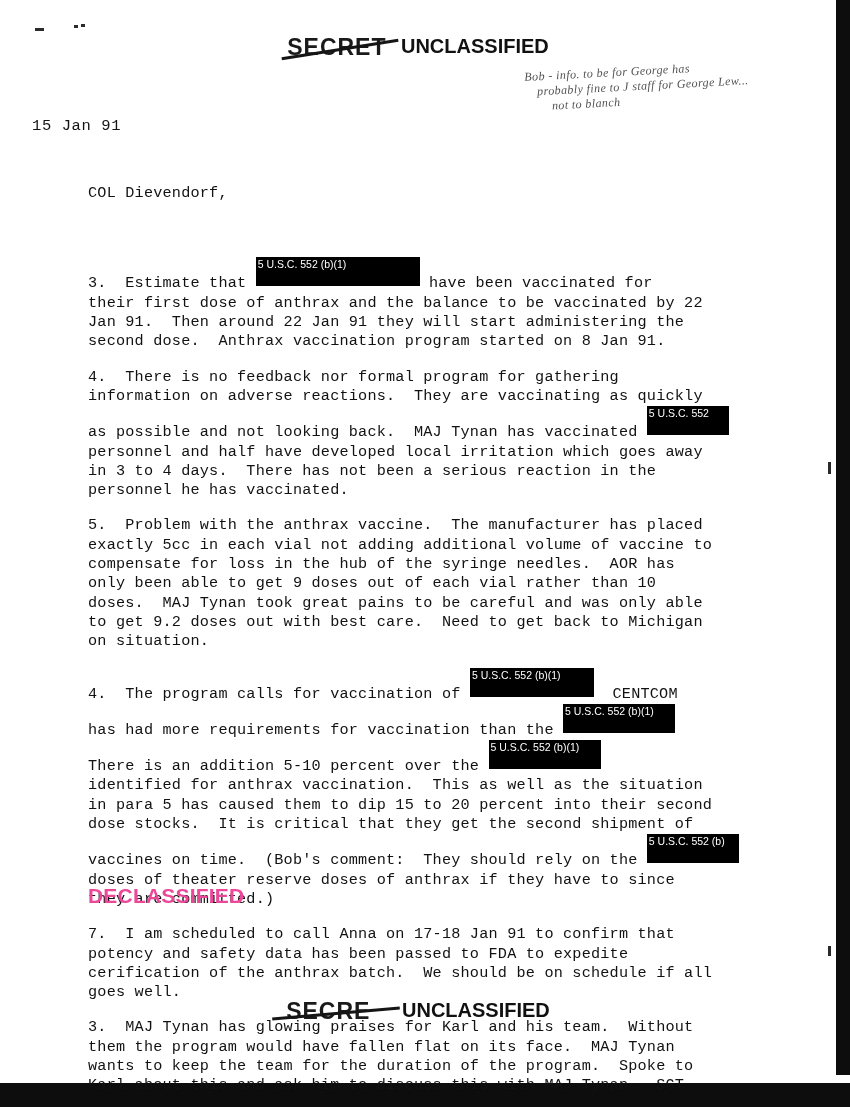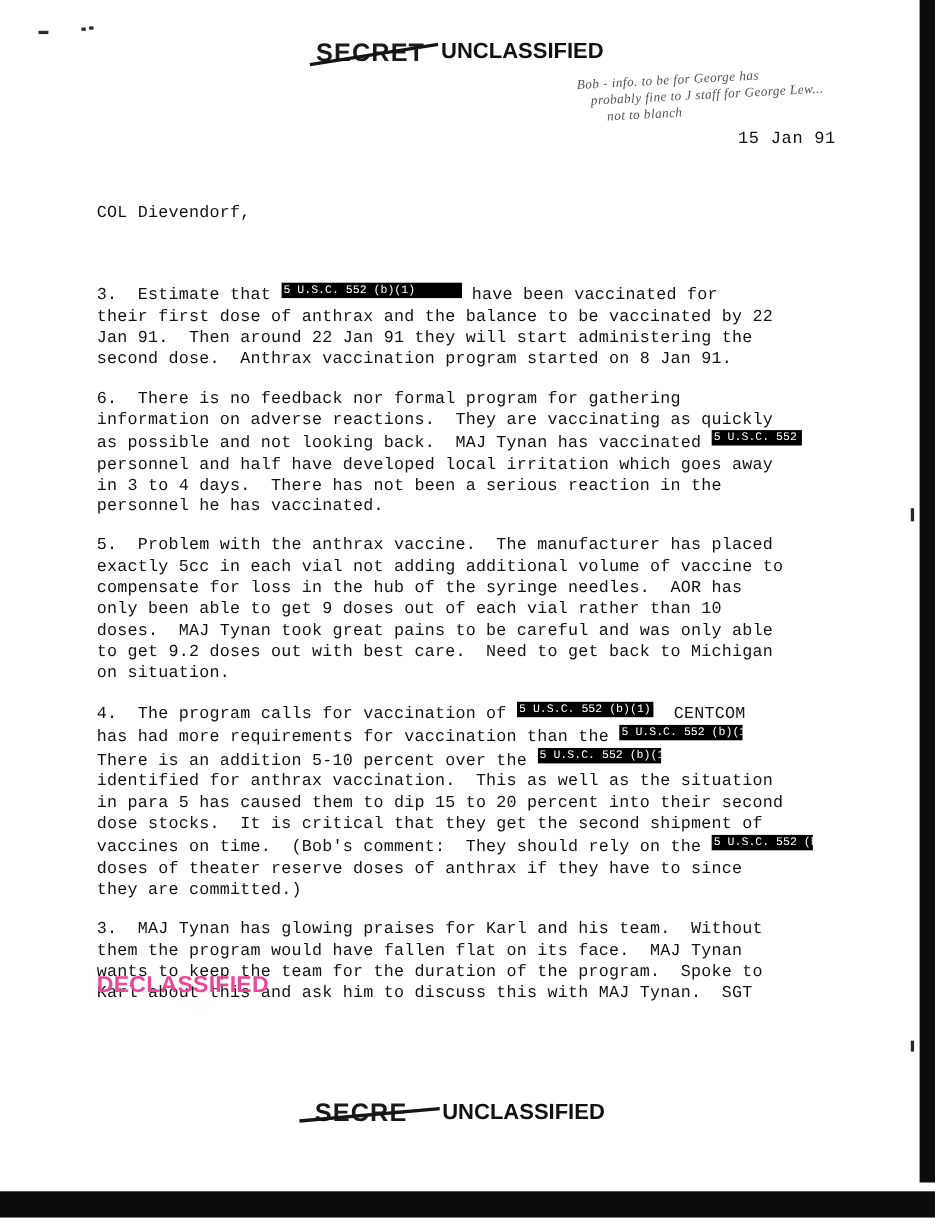--- a/index.html
+++ b/index.html
@@ -92,48 +92,49 @@
     letter-spacing: .4px;
   }
   .handwriting .l2 { margin-left: 12px; }
   .handwriting .l3 { margin-left: 26px; }
 
   .date-line {
     position: absolute;
     top: 117px;
     left: 0;
     width: 760px;
-    text-align: right;
+    text-align: left;
     font-family: "Liberation Mono", monospace;
     font-size: 15.5px;
     letter-spacing: .6px;
     color: #141414;
+    padding-left: 32px;
   }
   .body-text {
     position: absolute;
     top: 145px;
     left: 88px;
     width: 690px;
     font-family: "Liberation Mono", monospace;
     font-size: 15.2px;
     line-height: 19.3px;
     color: #121212;
     letter-spacing: .2px;
     white-space: pre-wrap;
   }
   .salutation { margin: 0 0 16px 0; }
   .para { margin: 0 0 16px 0; }
   .redaction {
     display: inline-block;
     background: #000;
     color: #fff;
-    font-family: Liberation Mono, monospace;
+    font-family: Liberation Sans, sans-serif;
     font-size: 10.5px;
     line-height: 15px;
-    height: 14px;
+    height: 29px;
     padding: 0 2px;
     vertical-align: 1px;
     overflow: hidden;
     white-space: nowrap;
     letter-spacing: 0;
   }
   .r-w1 { width: 160px; }
   .r-w2 { width: 78px; }
   .r-w3 { width: 120px; }
   .r-w4 { width: 108px; }
@@ -217,40 +218,43 @@
     <div class="l3">not to blanch</div>
   </div>
 
   <div class="date-line">15 Jan 91</div>
 
   <div class="body-text">
     <div class="salutation">COL Dievendorf,</div>
     <div id="paras"><div class="para"><span>3.  Estimate that </span><span class="redaction r-w1">5 U.S.C. 552 (b)(1)</span><span> have been vaccinated for
 their first dose of anthrax and the balance to be vaccinated by 22
 Jan 91.  Then around 22 Jan 91 they will start administering the
-second dose.  Anthrax vaccination program started on 8 Jan 91.</span></div><div class="para"><span>6.  There is no feedback nor formal program for gathering
+second dose.  Anthrax vaccination program started on 8 Jan 91.</span></div><div class="para"><span>4.  There is no feedback nor formal program for gathering
 information on adverse reactions.  They are vaccinating as quickly
 as possible and not looking back.  MAJ Tynan has vaccinated </span><span class="redaction r-w2">5 U.S.C. 552</span><span>
 personnel and half have developed local irritation which goes away
 in 3 to 4 days.  There has not been a serious reaction in the
 personnel he has vaccinated.</span></div><div class="para"><span>5.  Problem with the anthrax vaccine.  The manufacturer has placed
 exactly 5cc in each vial not adding additional volume of vaccine to
 compensate for loss in the hub of the syringe needles.  AOR has
 only been able to get 9 doses out of each vial rather than 10
 doses.  MAJ Tynan took great pains to be careful and was only able
 to get 9.2 doses out with best care.  Need to get back to Michigan
 on situation.</span></div><div class="para"><span>4.  The program calls for vaccination of </span><span class="redaction r-w3">5 U.S.C. 552 (b)(1)</span><span>  CENTCOM
 has had more requirements for vaccination than the </span><span class="redaction r-w4">5 U.S.C. 552 (b)(1)</span><span>
 There is an addition 5-10 percent over the </span><span class="redaction r-w5">5 U.S.C. 552 (b)(1)</span><span>
 identified for anthrax vaccination.  This as well as the situation
 in para 5 has caused them to dip 15 to 20 percent into their second
 dose stocks.  It is critical that they get the second shipment of
 vaccines on time.  (Bob's comment:  They should rely on the </span><span class="redaction r-w6">5 U.S.C. 552 (b)</span><span>
 doses of theater reserve doses of anthrax if they have to since
-they are committed.)</span></div><div class="para"><span>3.  MAJ Tynan has glowing praises for Karl and his team.  Without
+they are committed.)</span></div><div class="para"><span>7.  I am scheduled to call Anna on 17-18 Jan 91 to confirm that
+potency and safety data has been passed to FDA to expedite
+cerification of the anthrax batch.  We should be on schedule if all
+goes well.</span></div><div class="para"><span>3.  MAJ Tynan has glowing praises for Karl and his team.  Without
 them the program would have fallen flat on its face.  MAJ Tynan
 wants to keep the team for the duration of the program.  Spoke to
 Karl about this and ask him to discuss this with MAJ Tynan.  SGT</span></div></div>
   </div>
 
   <div class="declass">
     <div>DECLASSIFIED</div>
   </div>
 
   <div class="footer">

